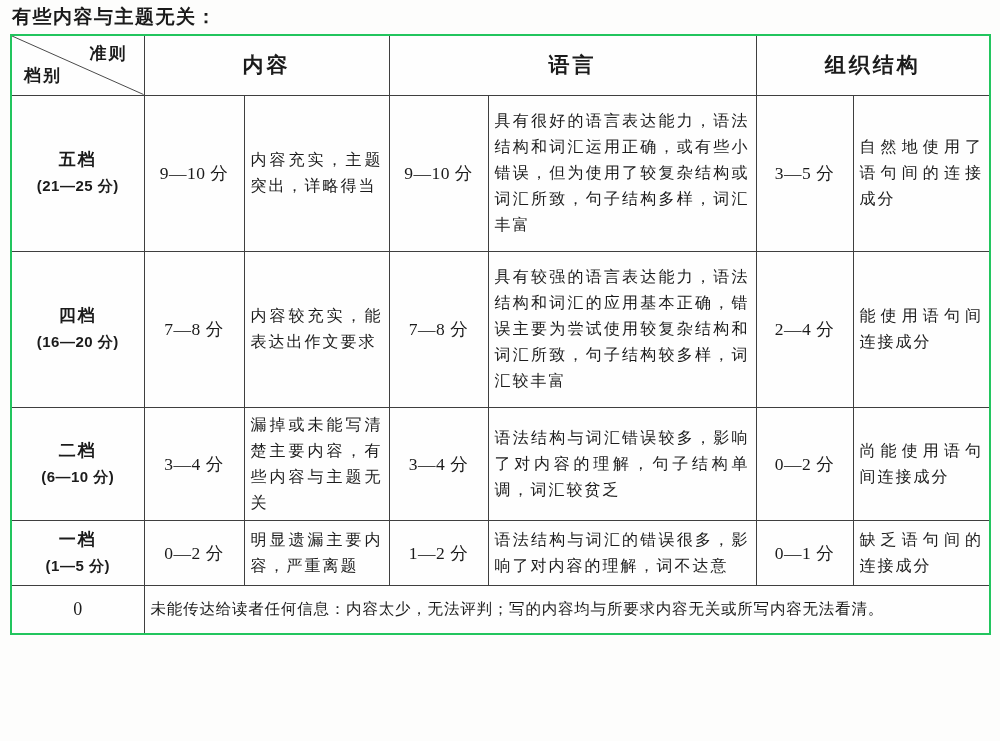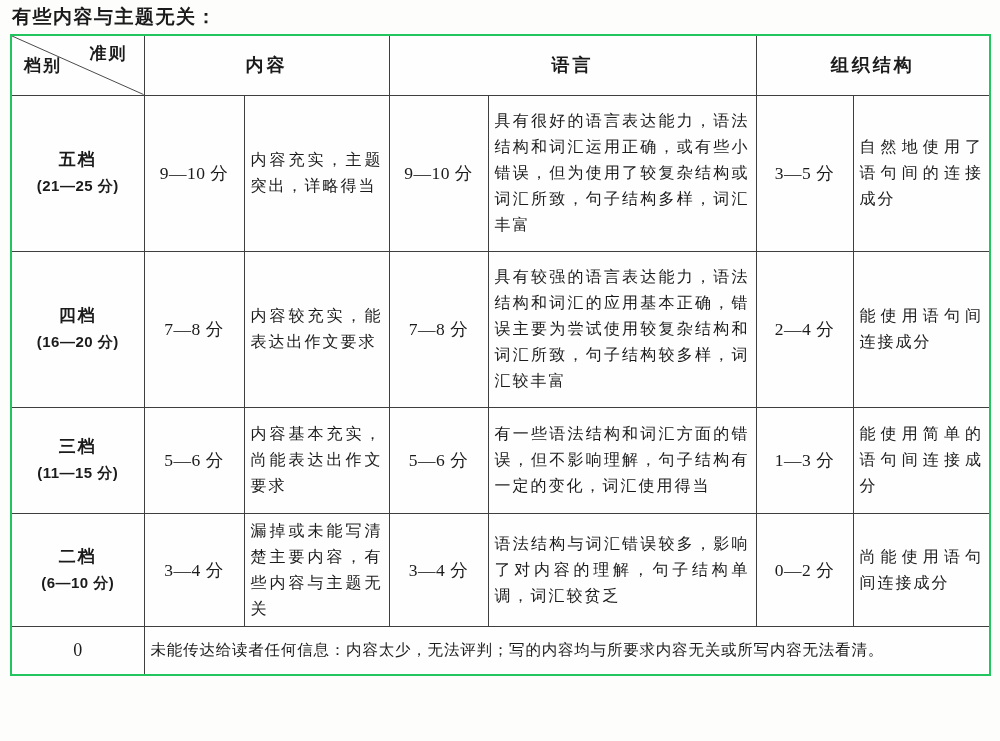--- a/index.html
+++ b/index.html
@@ -37,35 +37,35 @@
   tr.row-1 { height: 156px; }
   tr.row-2 { height: 156px; }
   tr.row-3 { height: 106px; }
   tr.row-4 { height: 111px; }
   tr.row-5 { height: 65px;  }
   tr.row-0 { height: 49px;  }
 
   th.col-header {
     font-family: "Liberation Sans", "DejaVu Sans", sans-serif;
     font-weight: bold;
-    font-size: 18px;
+    font-size: 21px;
     letter-spacing: 3px;
   }
   td.corner {
     position: relative;
     padding: 0;
   }
   .corner-svg { position: absolute; inset: 0; width: 100%; height: 100%; display: block; }
   .corner-top {
     position: absolute; top: 6px; right: 16px;
     font-family: "Liberation Sans", "DejaVu Sans", sans-serif;
     font-weight: bold; font-size: 17px; letter-spacing: 2px;
   }
   .corner-bottom {
-    position: absolute; bottom: 18px; left: 12px;
+    position: absolute; bottom: 8px; left: 12px;
     font-family: "Liberation Sans", "DejaVu Sans", sans-serif;
     font-weight: bold; font-size: 17px; letter-spacing: 2px;
   }
   td.grade-cell {
     text-align: center;
     font-family: "Liberation Sans", "DejaVu Sans", sans-serif;
   }
   td.grade-cell .grade {
     display: block;
     font-weight: bold;
@@ -155,45 +155,45 @@
       <span class="range">(16—20 分)</span>
     </td>
     <td class="score-cell">7—8 分</td>
     <td class="desc-cell">内容较充实，能表达出作文要求</td>
     <td class="score-cell">7—8 分</td>
     <td class="desc-cell">具有较强的语言表达能力，语法结构和词汇的应用基本正确，错误主要为尝试使用较复杂结构和词汇所致，句子结构较多样，词汇较丰富</td>
     <td class="score-cell">2—4 分</td>
     <td class="desc-cell">能使用语句间连接成分</td>
   </tr>
 
-  <tr class="row-3">
-    <td class="grade-cell">
-      <span class="grade">三档</span>
-      <span class="range">(11—15 分)</span>
-    </td>
-    <td class="score-cell">5—6 分</td>
-    <td class="desc-cell">内容基本充实，尚能表达出作文要求</td>
-    <td class="score-cell">5—6 分</td>
-    <td class="desc-cell">有一些语法结构和词汇方面的错误，但不影响理解，句子结构有一定的变化，词汇使用得当</td>
-    <td class="score-cell">1—3 分</td>
-    <td class="desc-cell">能使用简单的语句间连接成分</td>
-  </tr>
 
   <tr class="row-4">
     <td class="grade-cell">
       <span class="grade">二档</span>
       <span class="range">(6—10 分)</span>
     </td>
     <td class="score-cell">3—4 分</td>
     <td class="desc-cell">漏掉或未能写清楚主要内容，有些内容与主题无关</td>
     <td class="score-cell">3—4 分</td>
     <td class="desc-cell">语法结构与词汇错误较多，影响了对内容的理解，句子结构单调，词汇较贫乏</td>
     <td class="score-cell">0—2 分</td>
     <td class="desc-cell">尚能使用语句间连接成分</td>
   </tr>
 
+  <tr class="row-5">
+    <td class="grade-cell">
+      <span class="grade">一档</span>
+      <span class="range">(1—5 分)</span>
+    </td>
+    <td class="score-cell">0—2 分</td>
+    <td class="desc-cell">明显遗漏主要内容，严重离题</td>
+    <td class="score-cell">1—2 分</td>
+    <td class="desc-cell">语法结构与词汇的错误很多，影响了对内容的理解，词不达意</td>
+    <td class="score-cell">0—1 分</td>
+    <td class="desc-cell">缺乏语句间的连接成分</td>
+  </tr>
 
   <tr class="row-0">
     <td class="zero-grade">0</td>
     <td class="zero-desc" colspan="6">未能传达给读者任何信息：内容太少，无法评判；写的内容均与所要求内容无关或所写内容无法看清。</td>
   </tr>
 </tbody>
   </table>
 
 </body></html>

